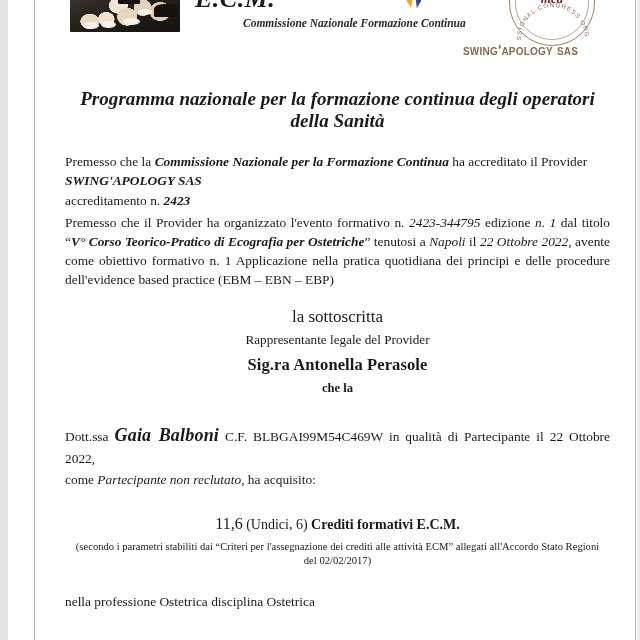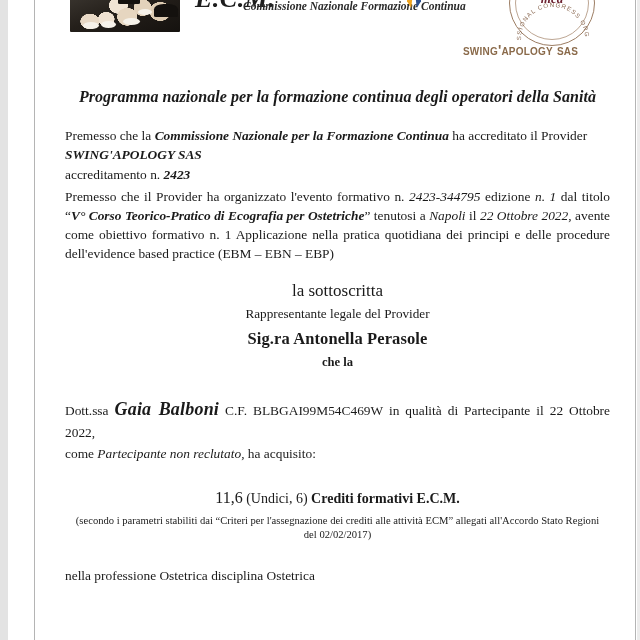--- a/index.html
+++ b/index.html
@@ -105,21 +105,21 @@
     font-family: "Liberation Serif", serif;
     font-style: italic;
     font-weight: bold;
     font-size: 26px;
     letter-spacing: 0.5px;
     color: #1d1d1d;
   }
   .ecm-sub {
     position: absolute;
     left: 160px;
-    top: 0;
+    top: 17px;
     font-family: "Liberation Serif", serif;
     font-style: italic;
     font-weight: bold;
     font-size: 11.5px;
     color: #2a2a2a;
     white-space: nowrap;
     padding-left: 48px;
   }
 
   .agenas-logo {
@@ -201,21 +201,21 @@
   .body-wrap {
     position: absolute;
     left: 30px;
     top: 66px;
     width: 545px;
   }
   .doc-title {
     text-align: center;
     font-style: italic;
     font-weight: bold;
-    font-size: 16px;
+    font-size: 19px;
     margin: 22px 0 0 0;
     letter-spacing: 0.05px;
   }
   p {
     margin: 0;
     font-size: 13.4px;
     line-height: 1.42;
   }
   .just { text-align: justify; }
   .center { text-align: center; }

